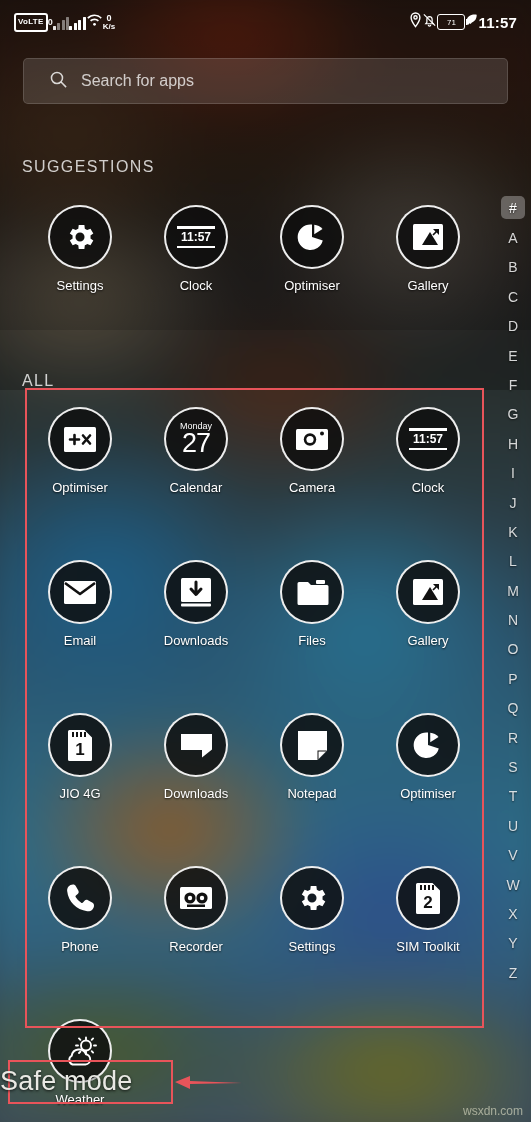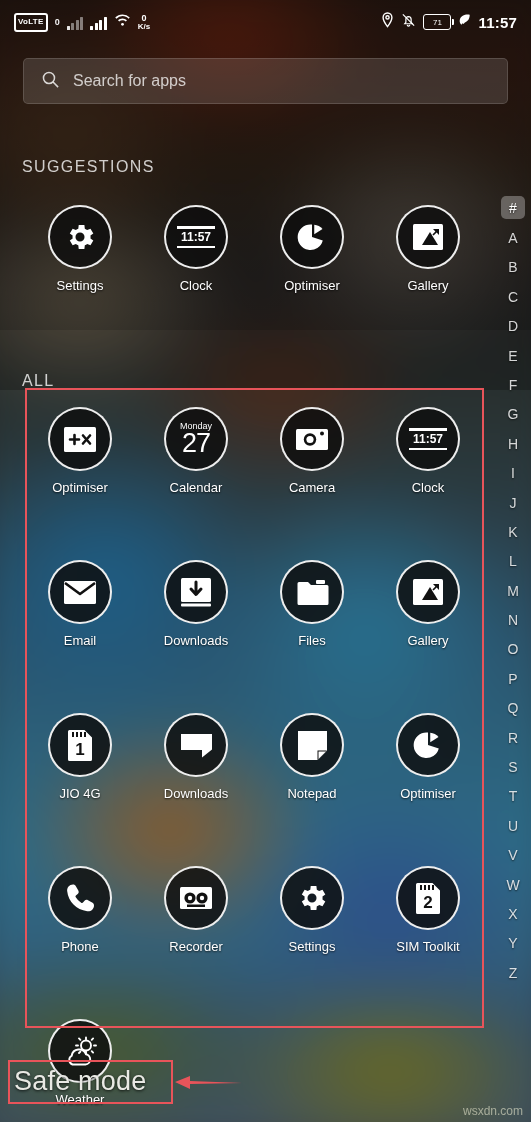--- a/index.html
+++ b/index.html
@@ -31,21 +31,21 @@
 
   
   .scrim{position:absolute;left:0;right:0;}
   .scrim-top{top:0;height:330px;background:linear-gradient(180deg,rgba(0,0,0,.42),rgba(0,0,0,.30) 60%,rgba(0,0,0,.34));}
   .scrim-mid{top:330px;height:60px;background:rgba(0,0,0,.22);}
 
   
   .statusbar{position:absolute;left:0;right:0;top:0;height:44px;
     display:flex;align-items:center;justify-content:space-between;
     padding:0 14px;box-sizing:border-box;color:#fff;}
-  .sb-left,.sb-right{display:flex;align-items:center;gap:7px;}
+  .sb-left,.sb-right{display:flex;align-items:center;}
   .volte{border:2px solid #fff;border-radius:3px;padding:0 2px;height:15px;
     display:flex;align-items:center;font-size:8px;font-weight:bold;letter-spacing:.3px;line-height:1;}
   .sim0{font-size:9px;font-weight:bold;opacity:.95;}
   .bars{display:flex;align-items:flex-end;gap:1.5px;height:15px;}
   .bars i{display:block;width:3px;background:#fff;border-radius:.5px;}
   .bars i:nth-child(1){height:4px;}
   .bars i:nth-child(2){height:7px;}
   .bars i:nth-child(3){height:10px;}
   .bars i:nth-child(4){height:13px;}
   .bars.dim i{opacity:.45;}
@@ -55,21 +55,21 @@
   .kbs s{font-size:8px;text-decoration:none;font-weight:bold;}
   .batt{border:1.5px solid #fff;border-radius:3px;width:26px;height:14px;
     position:relative;display:flex;align-items:center;justify-content:center;font-size:8px;font-weight:normal;}
   .batt:after{content:"";position:absolute;right:-4px;top:4px;width:2.5px;height:6px;background:#fff;border-radius:0 1px 1px 0;}
   .clocktxt{font-size:15px;font-weight:bold;letter-spacing:.2px;}
 
   
   .searchbar{position:absolute;left:23px;top:58px;width:485px;height:46px;
     box-sizing:border-box;border-radius:5px;background:rgba(255,255,255,.13);
     border:1px solid rgba(255,255,255,.14);
-    display:flex;align-items:center;gap:13px;padding:0 17px;}
+    display:flex;align-items:center;gap:13px;padding:0 25px;}
   .search-ph{color:rgba(255,255,255,.75);font-size:16px;}
 
   
   .sect{position:absolute;left:22px;color:rgba(255,255,255,.78);
     font-size:16px;letter-spacing:1.4px;}
 
   
   .grid{position:absolute;left:22px;width:464px;
     display:grid;grid-template-columns:repeat(4,1fr);}
   .app{display:flex;flex-direction:column;align-items:center;}
@@ -88,21 +88,21 @@
     width:24px;height:23px;display:flex;align-items:center;justify-content:center;
     color:#fff;margin-bottom:12px;}
 
   
   .annbox{position:absolute;border:2px solid #e8545a;box-sizing:border-box;}
   #ann-grid{left:25px;top:388px;width:459px;height:640px;}
   #ann-safe{left:8px;top:1060px;width:165px;height:44px;}
   .arrow{position:absolute;left:172px;top:1072px;width:70px;height:20px;}
 
   
-  .safemode{position:absolute;left:14px;top:1066px;font-size:27px;color:#e9e9e4;
+  .safemode{position:absolute;left:0;top:1066px;font-size:27px;color:#e9e9e4;
     text-shadow:0 1px 3px rgba(0,0,0,.8);letter-spacing:.2px;}
 
   .wm{position:absolute;right:8px;bottom:4px;font-size:12px;color:rgba(225,225,200,.62);}
 </style>
 </head>
 <body>
 
 <div id="screen">
 
   <div class="wall">

